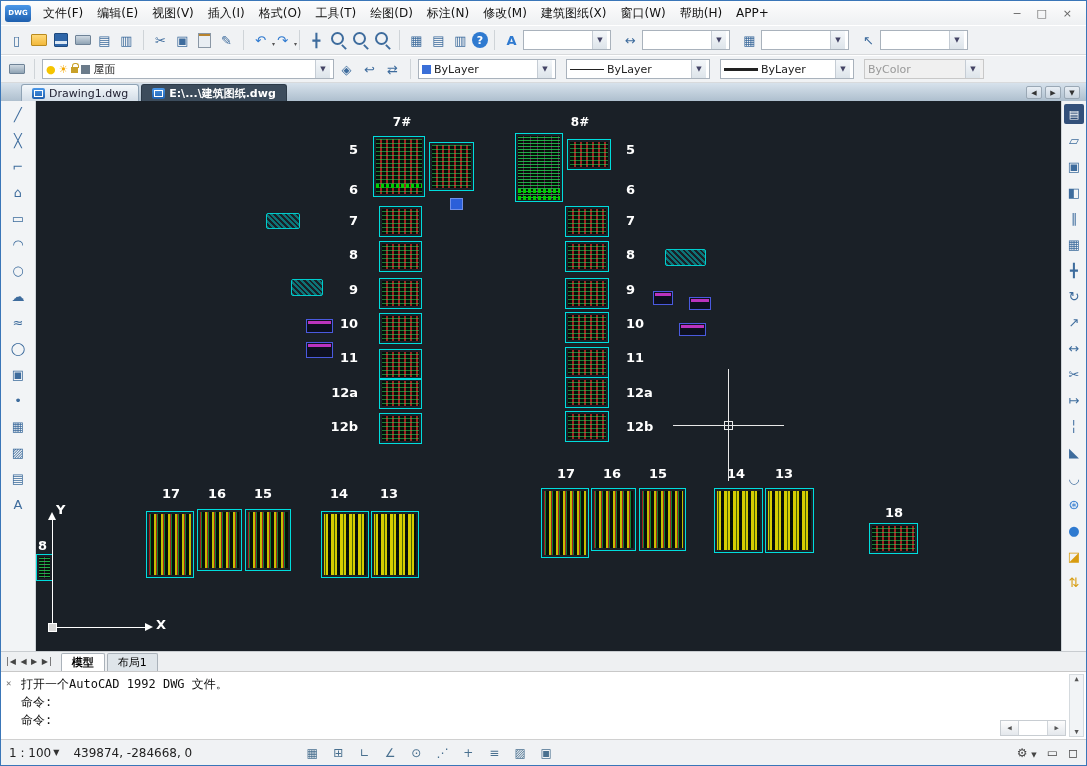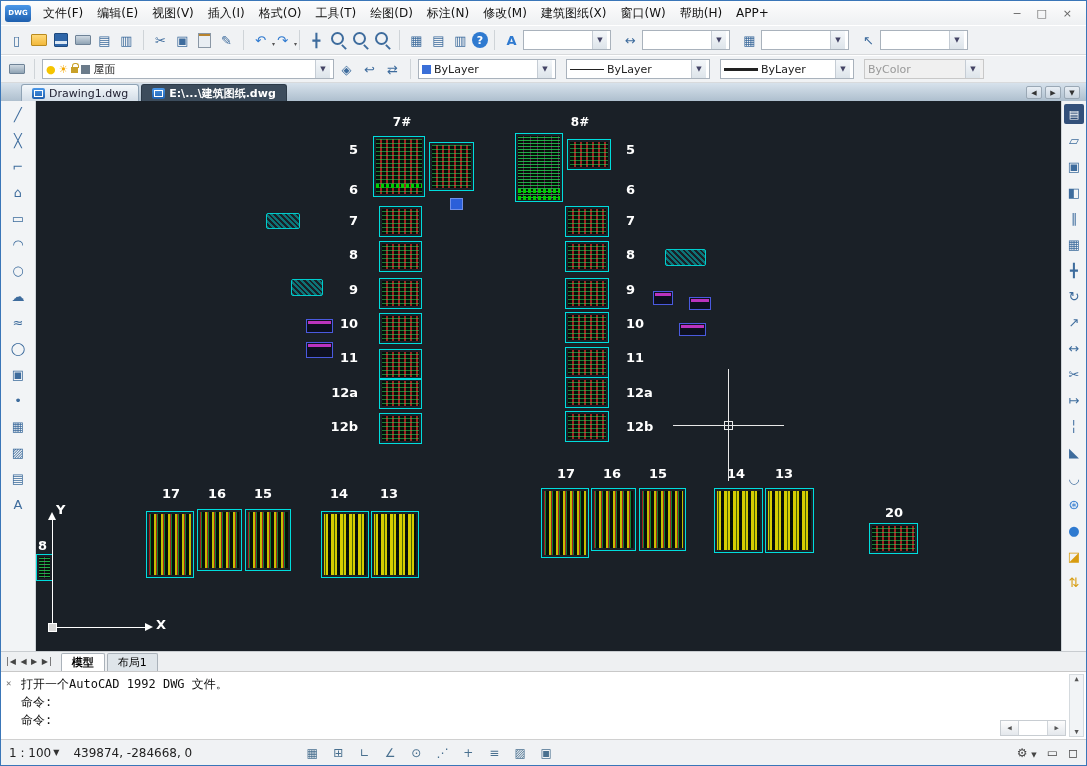--- a/index.html
+++ b/index.html
@@ -321,21 +321,21 @@
       <div class="clabel" style="left:607px;top:366px;width:30px;text-align:center">15</div>
       <div class="thumb t-elev" style="left:505px;top:387px;width:48px;height:70px"></div>
       <div class="thumb t-elev" style="left:555px;top:387px;width:45px;height:63px"></div>
       <div class="thumb t-elev" style="left:603px;top:387px;width:47px;height:63px"></div>
 
       <div class="clabel" style="left:685px;top:366px;width:30px;text-align:center">14</div>
       <div class="clabel" style="left:733px;top:366px;width:30px;text-align:center">13</div>
       <div class="thumb t-elev-y" style="left:678px;top:387px;width:49px;height:65px"></div>
       <div class="thumb t-elev-y" style="left:729px;top:387px;width:49px;height:65px"></div>
 
-      <div class="clabel" style="left:843px;top:405px;width:30px;text-align:center">20</div>
+      <div class="clabel" style="left:843px;top:405px;width:30px;text-align:center">18</div>
       <div class="thumb t-plan" style="left:833px;top:422px;width:49px;height:31px"></div>
 
       <div class="clabel" style="left:2px;top:438px">8</div>
       <div class="thumb t-plan2" style="left:0px;top:453px;width:17px;height:27px"></div>
 
       <div class="clabel" style="left:20px;top:402px">Y</div>
       <div class="arrow-up" style="left:12px;top:407px"></div>
       <div class="ucs-line" style="left:16px;top:415px;width:1px;height:107px"></div>
       <div class="ucs-origin" style="left:12px;top:522px"></div>
       <div class="ucs-line" style="left:21px;top:526px;width:88px;height:1px"></div>

